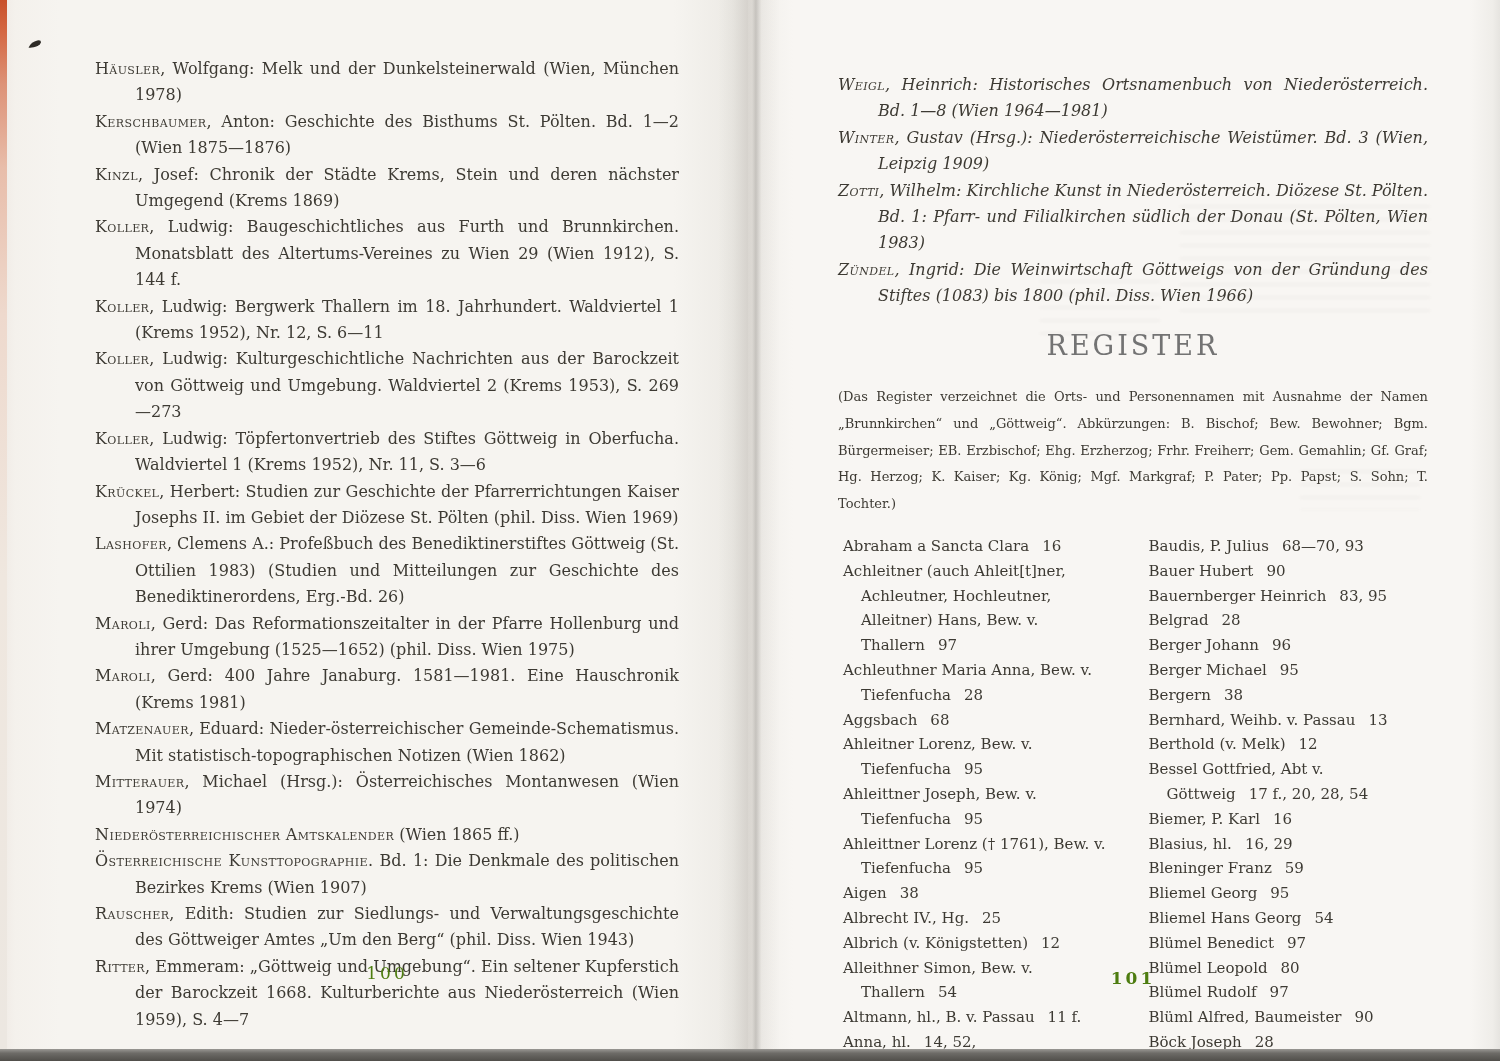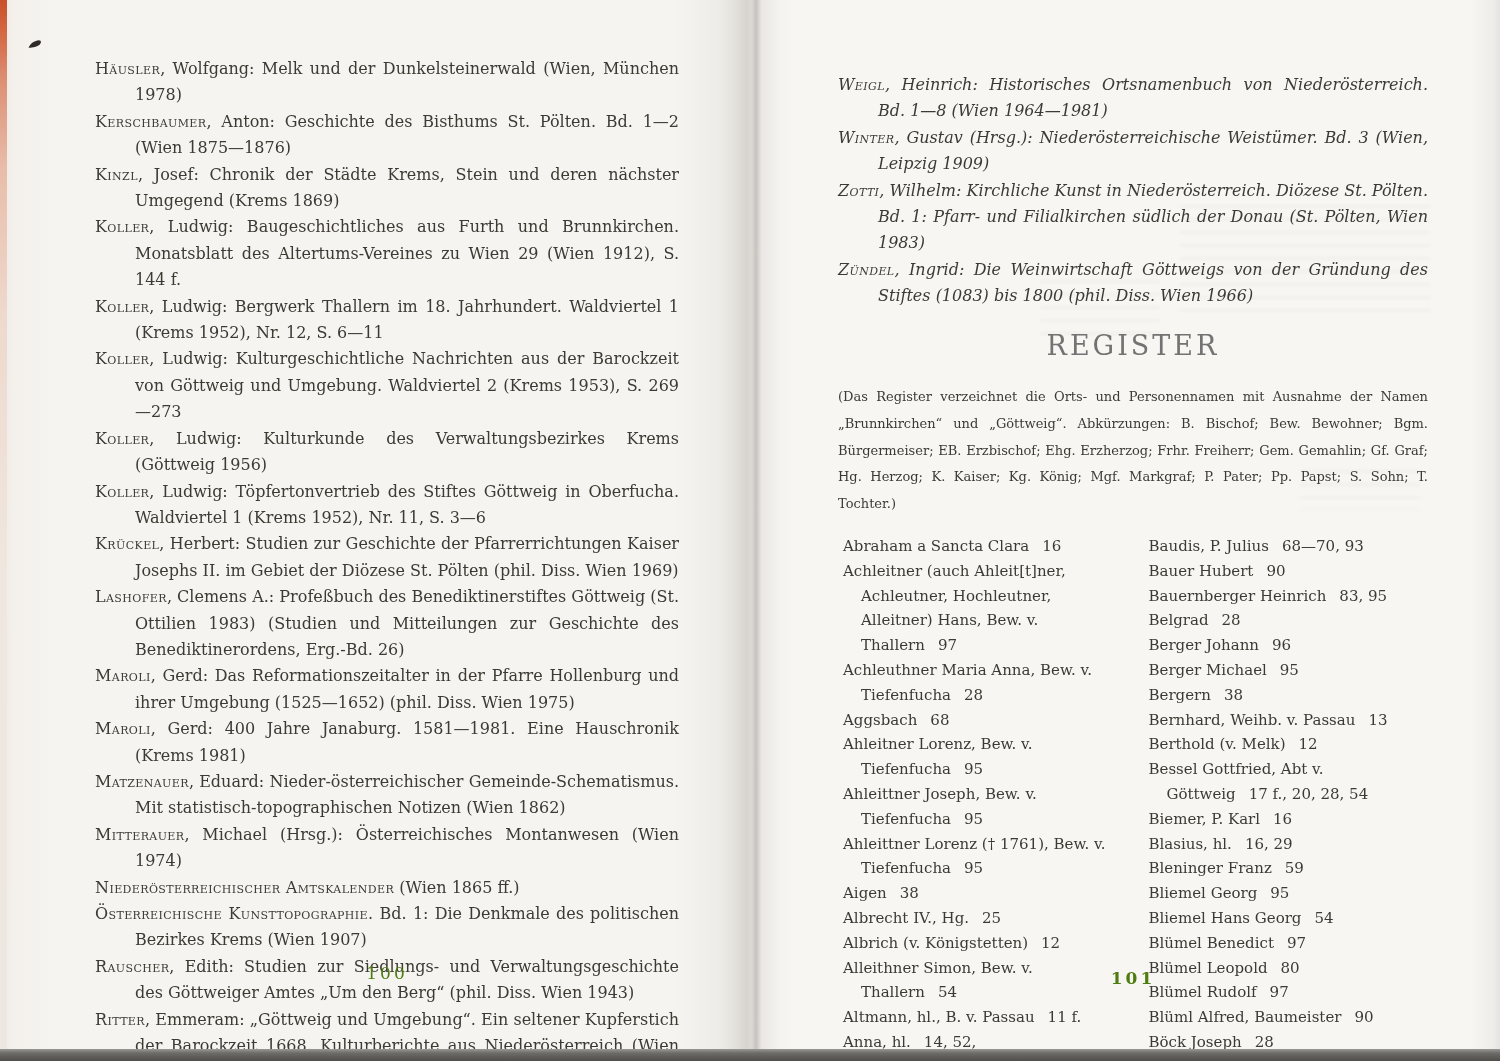--- a/index.html
+++ b/index.html
@@ -86,21 +86,20 @@
   <div class="ghost g2"></div>
   <div class="ghost g3"></div>
 
   <div class="bib-block" id="left-bib">
       <p class="bib-entry"><span class="sc">Häusler</span><span>, Wolfgang: Melk und der Dunkelsteinerwald (Wien, München 1978)</span></p>
       <p class="bib-entry"><span class="sc">Kerschbaumer</span><span>, Anton: Geschichte des Bisthums St. Pölten. Bd. 1—2 (Wien 1875—1876)</span></p>
       <p class="bib-entry"><span class="sc">Kinzl</span><span>, Josef: Chronik der Städte Krems, Stein und deren nächster Umgegend (Krems 1869)</span></p>
       <p class="bib-entry"><span class="sc">Koller</span><span>, Ludwig: Baugeschichtliches aus Furth und Brunnkirchen. Monatsblatt des Altertums-Vereines zu Wien 29 (Wien 1912), S. 144 f.</span></p>
       <p class="bib-entry"><span class="sc">Koller</span><span>, Ludwig: Bergwerk Thallern im 18. Jahrhundert. Waldviertel 1 (Krems 1952), Nr. 12, S. 6—11</span></p>
       <p class="bib-entry"><span class="sc">Koller</span><span>, Ludwig: Kulturgeschichtliche Nachrichten aus der Barockzeit von Göttweig und Umgebung. Waldviertel 2 (Krems 1953), S. 269—273</span></p>
-      <p class="bib-entry"><span class="sc">Koller</span><span>, Ludwig: Kulturkunde des Verwaltungsbezirkes Krems (Göttweig 1956)</span></p>
       <p class="bib-entry"><span class="sc">Koller</span><span>, Ludwig: Töpfertonvertrieb des Stiftes Göttweig in Oberfucha. Waldviertel 1 (Krems 1952), Nr. 11, S. 3—6</span></p>
       <p class="bib-entry"><span class="sc">Krückel</span><span>, Herbert: Studien zur Geschichte der Pfarrerrichtungen Kaiser Josephs II. im Gebiet der Diözese St. Pölten (phil. Diss. Wien 1969)</span></p>
       <p class="bib-entry"><span class="sc">Lashofer</span><span>, Clemens A.: Profeßbuch des Benediktinerstiftes Göttweig (St. Ottilien 1983) (Studien und Mitteilungen zur Geschichte des Benediktinerordens, Erg.-Bd. 26)</span></p>
       <p class="bib-entry"><span class="sc">Maroli</span><span>, Gerd: Das Reformationszeitalter in der Pfarre Hollenburg und ihrer Umgebung (1525—1652) (phil. Diss. Wien 1975)</span></p>
       <p class="bib-entry"><span class="sc">Maroli</span><span>, Gerd: 400 Jahre Janaburg. 1581—1981. Eine Hauschronik (Krems 1981)</span></p>
       <p class="bib-entry"><span class="sc">Matzenauer</span><span>, Eduard: Nieder-österreichischer Gemeinde-Schematismus. Mit statistisch-topographischen Notizen (Wien 1862)</span></p>
       <p class="bib-entry"><span class="sc">Mitterauer</span><span>, Michael (Hrsg.): Österreichisches Montanwesen (Wien 1974)</span></p>
       <p class="bib-entry"><span class="sc">Niederösterreichischer Amtskalender</span><span> (Wien 1865 ff.)</span></p>
       <p class="bib-entry"><span class="sc">Österreichische Kunsttopographie.</span><span> Bd. 1: Die Denkmale des politischen Bezirkes Krems (Wien 1907)</span></p>
       <p class="bib-entry"><span class="sc">Rauscher</span><span>, Edith: Studien zur Siedlungs- und Verwaltungsgeschichte des Göttweiger Amtes „Um den Berg“ (phil. Diss. Wien 1943)</span></p>

